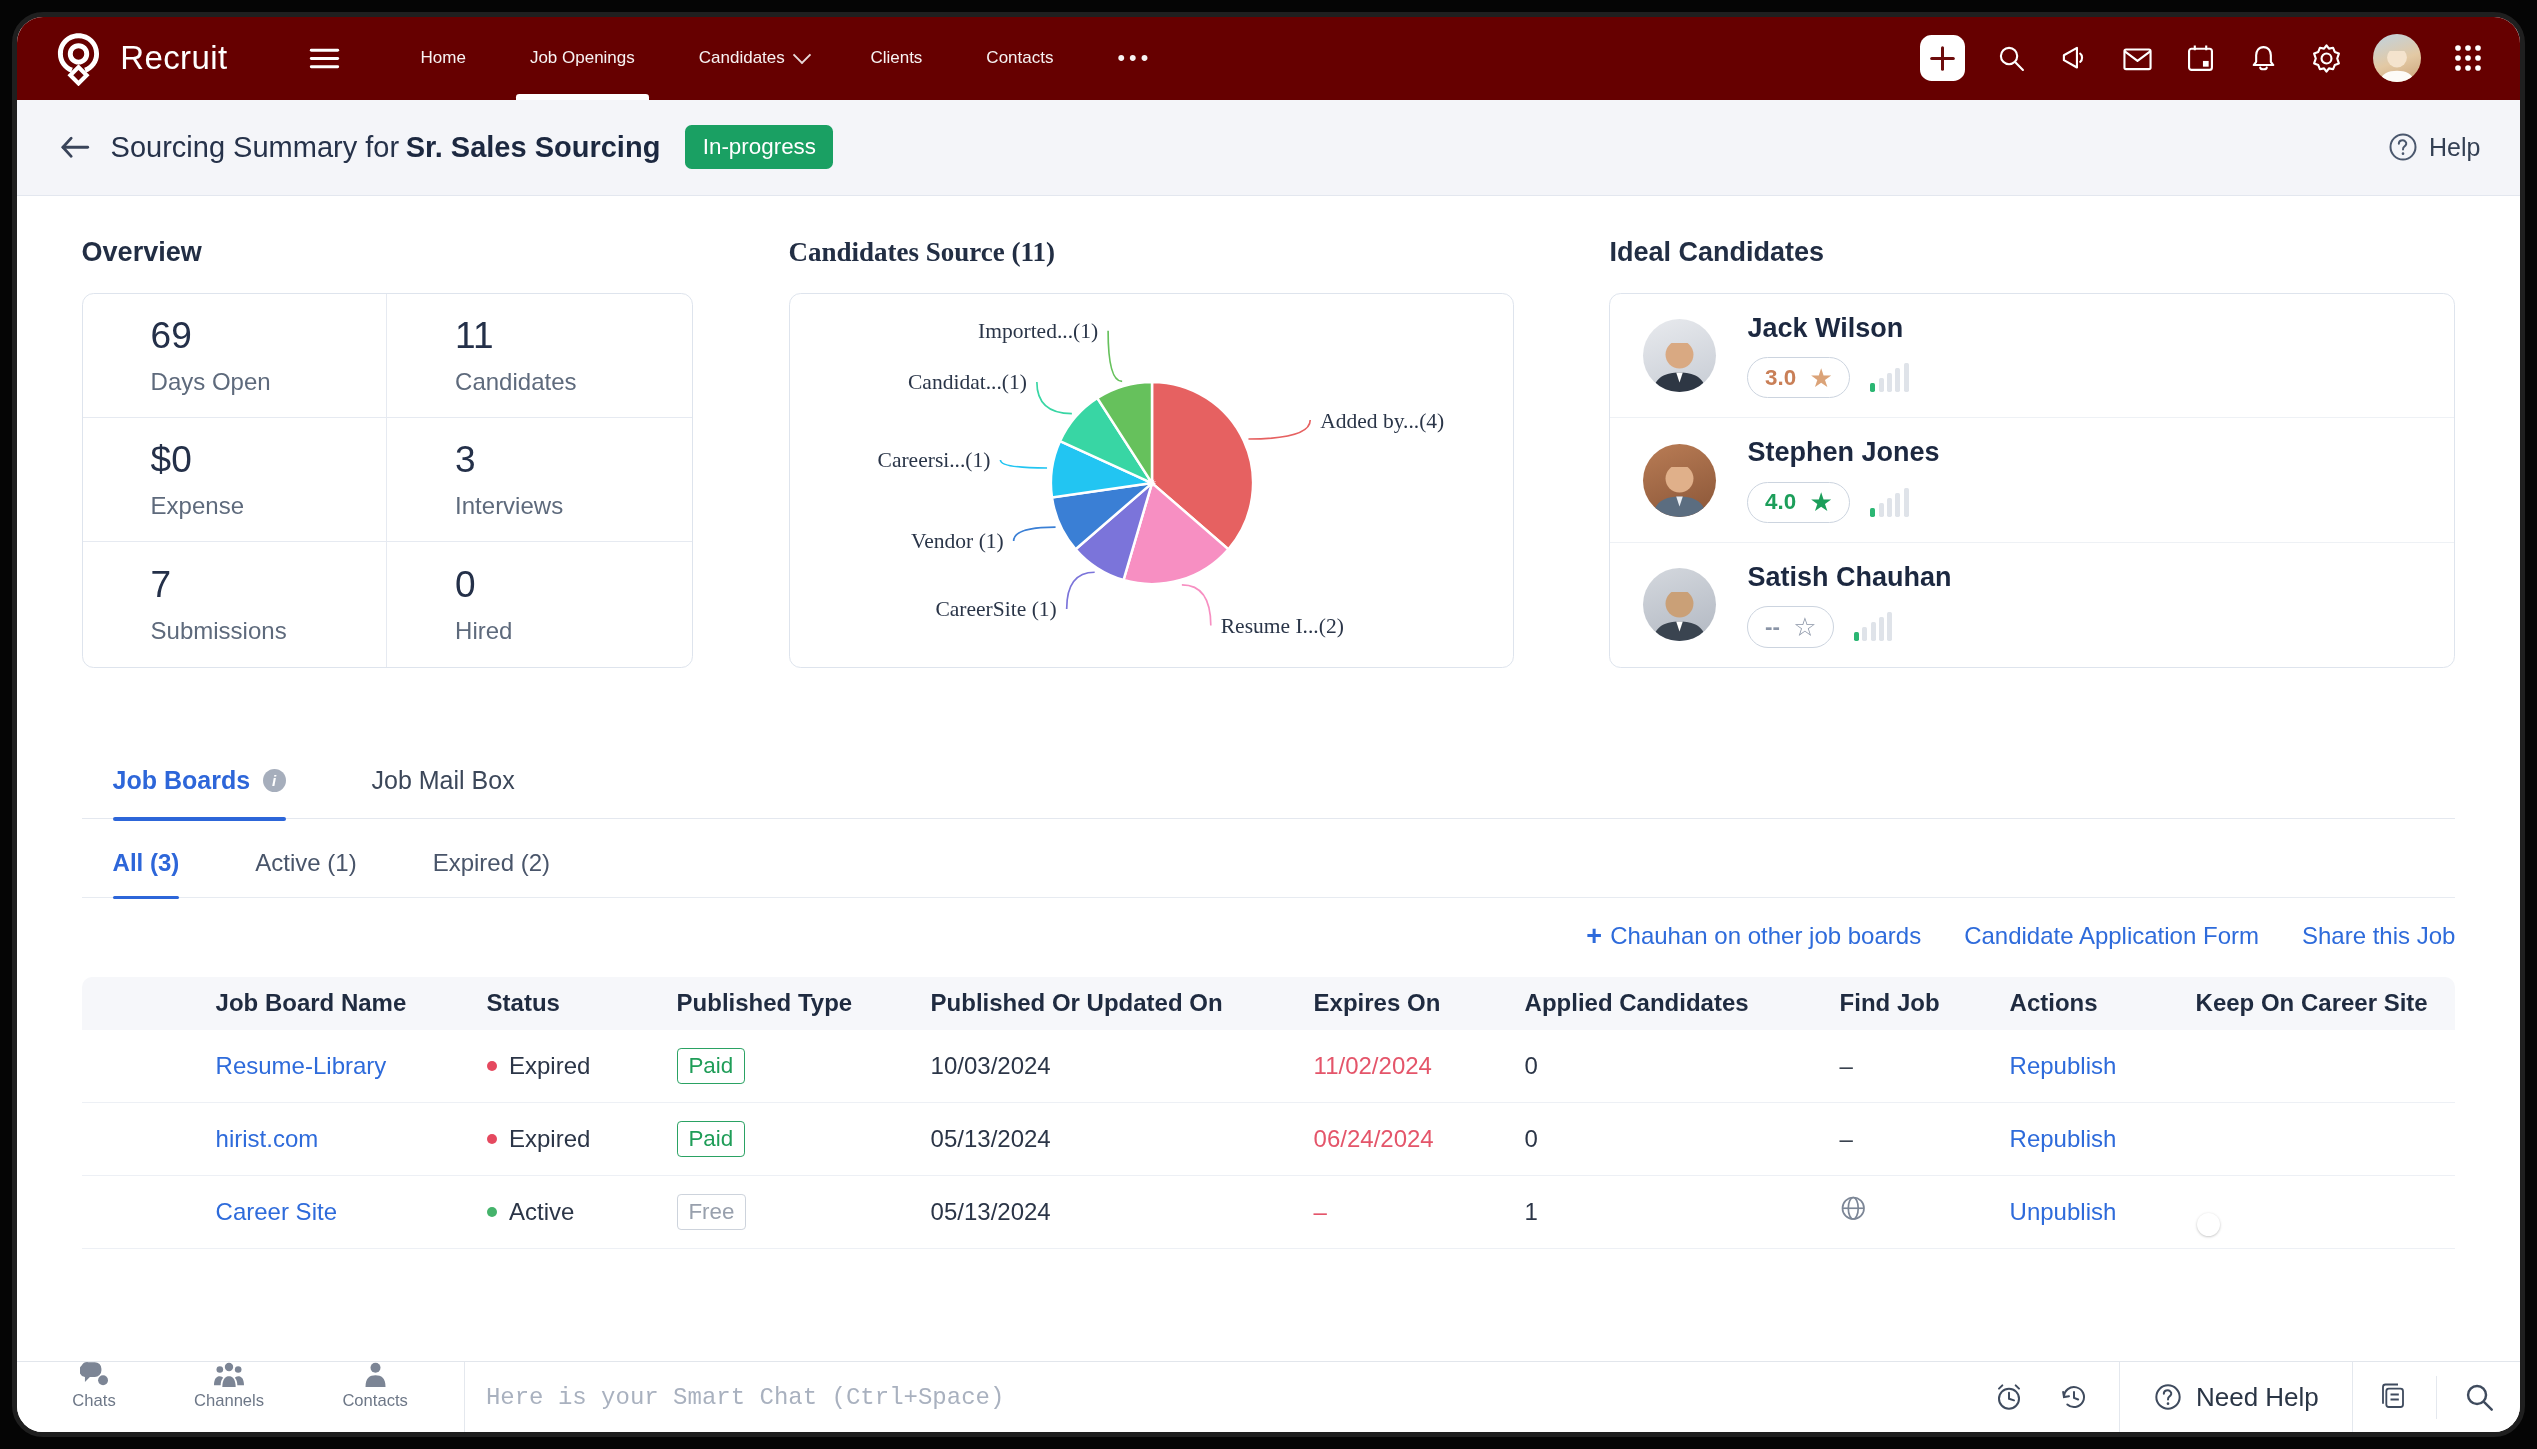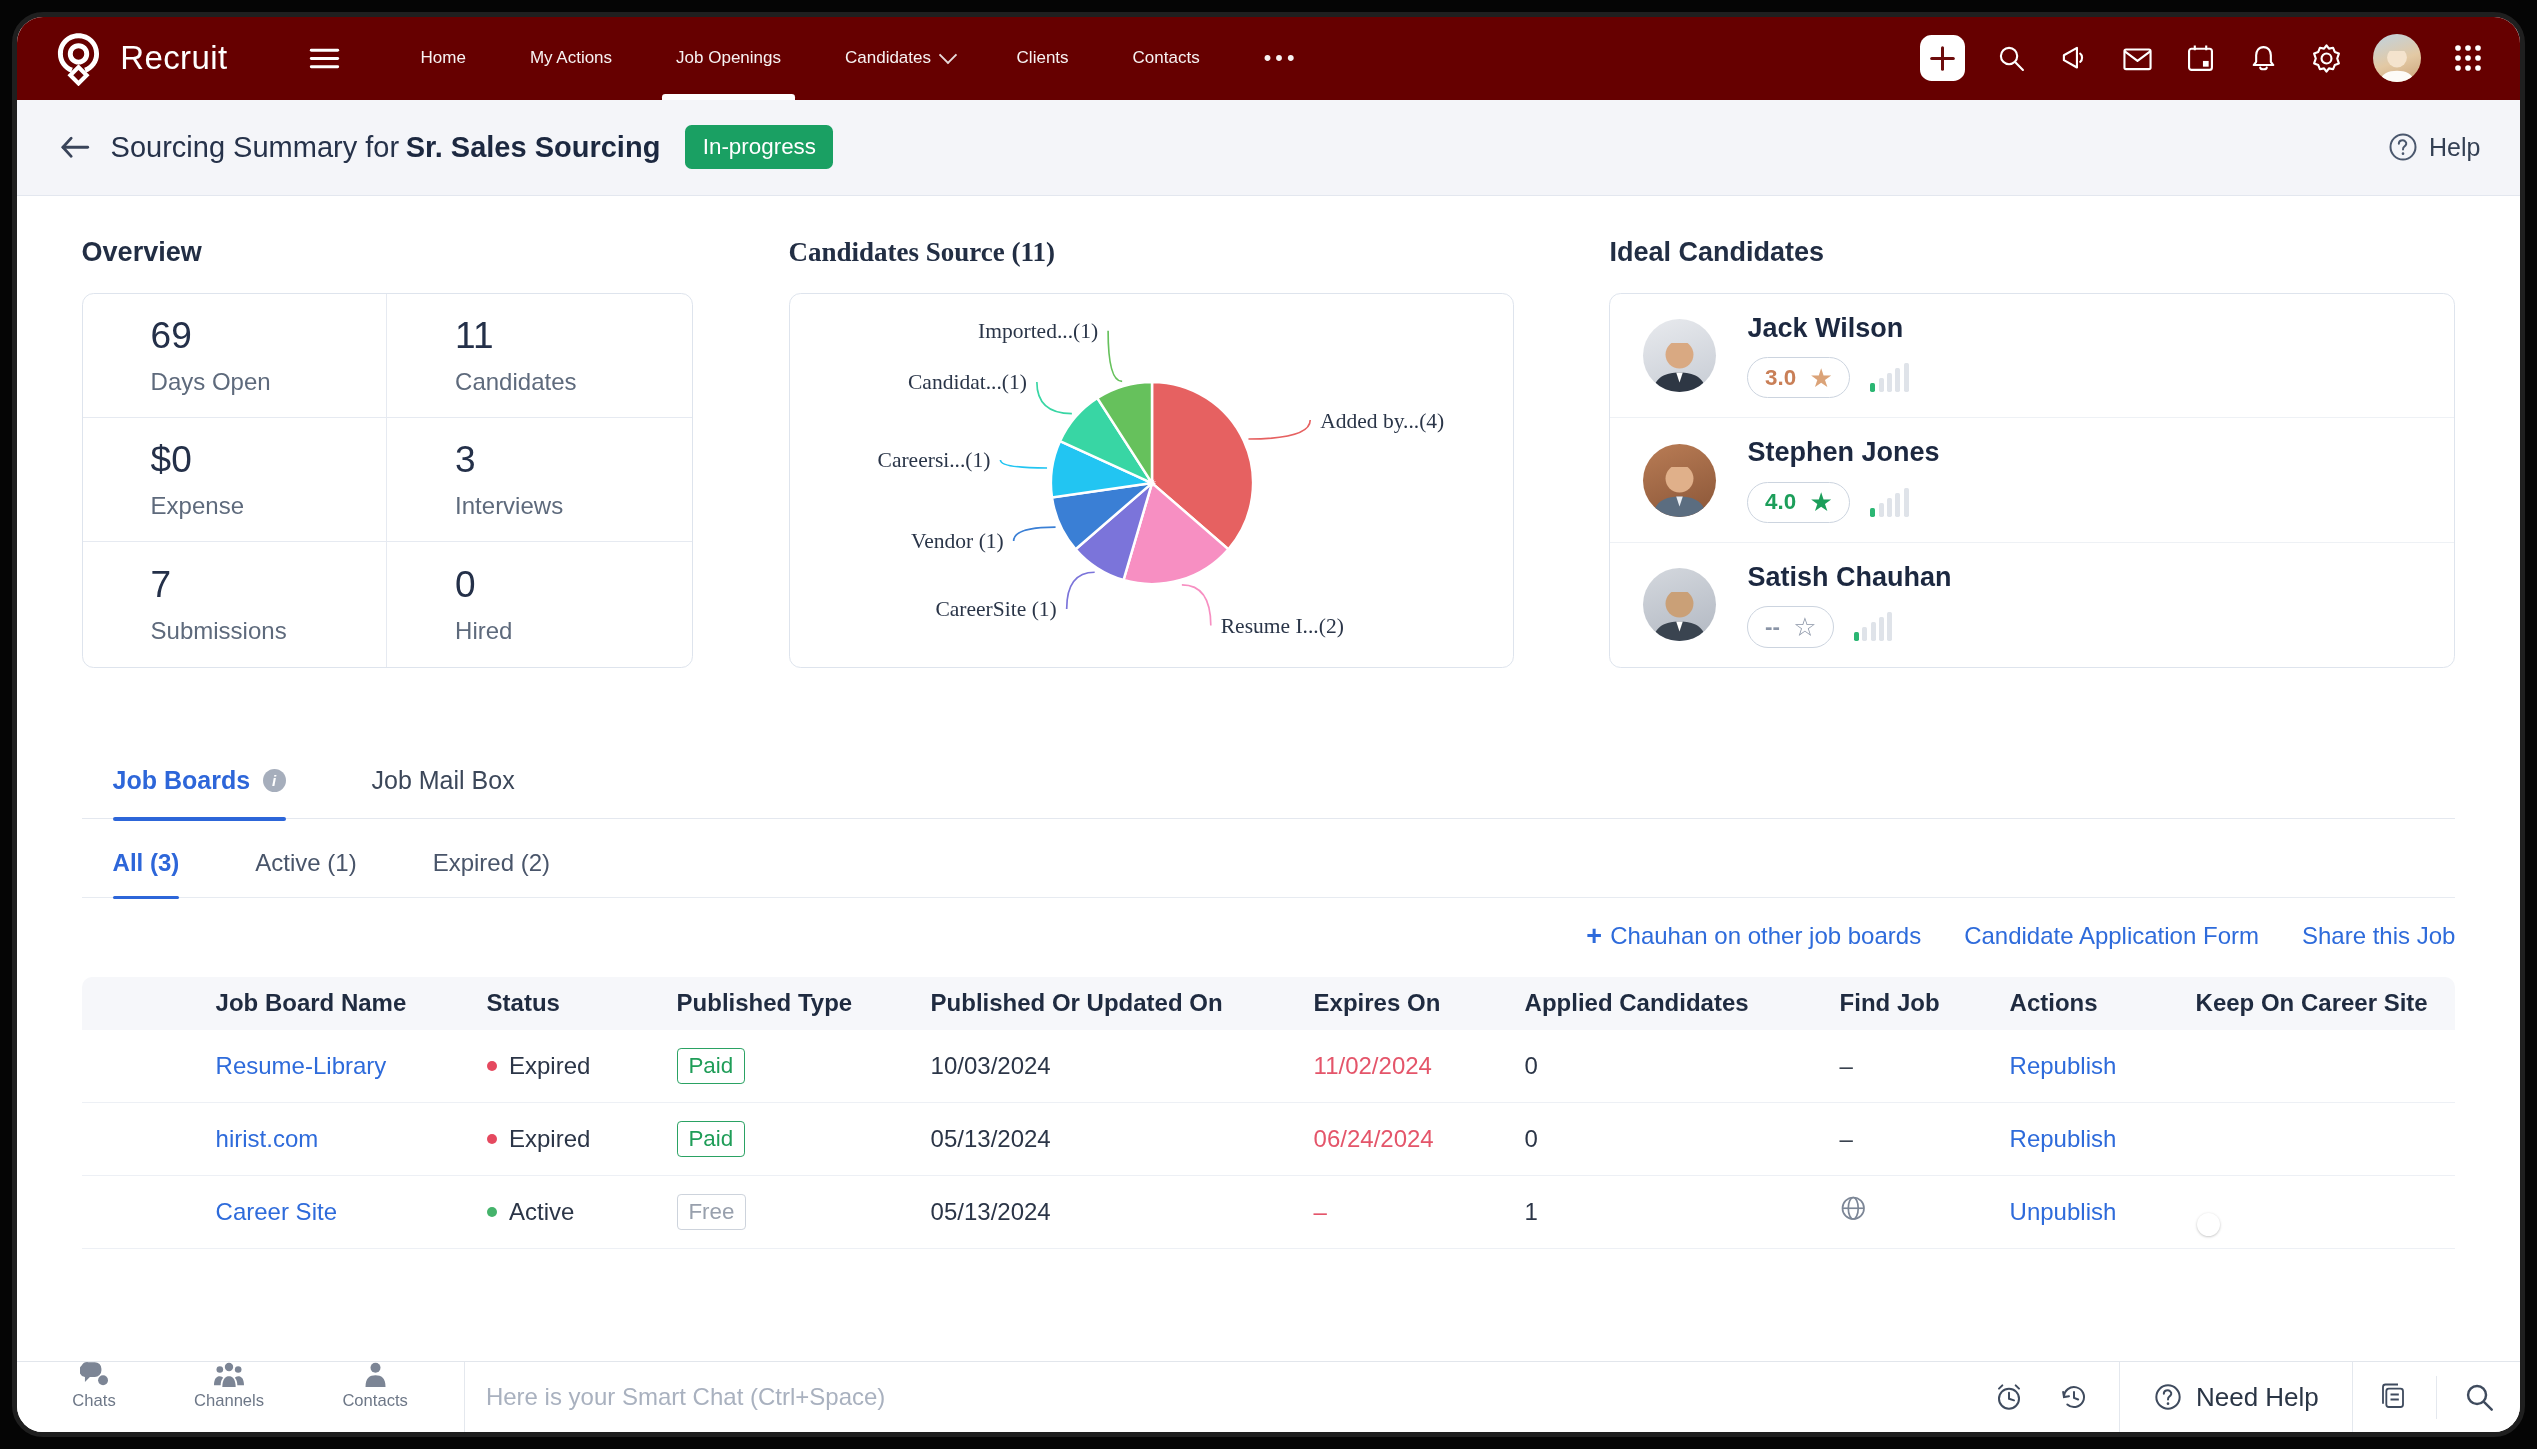--- a/index.html
+++ b/index.html
@@ -119,21 +119,21 @@
     background:#fff; box-shadow:0 0.8px 2.5px rgba(0,0,0,.25); }
 
   
   .footer { flex:0 0 71px; height:71px; border-top:0.8px solid #e2e6ec; background:#fff;
     display:flex; align-items:stretch; }
   .dock { display:flex; width:447px; justify-content:space-around; padding:0 16.6px; }
   .dock-item { display:flex; flex-direction:column; align-items:center; gap:3.3px; color:#7c8595; cursor:pointer; }
   .dock-item span { font-size:16.6px; color:#6d7787; }
   .v-div { width:0.8px; background:#e4e8ee; }
   .chat-input { flex:1; border:0; outline:0; font-size:24px; padding-left:21.5px; color:#3a4454;
-    font-family:Liberation Sans, sans-serif; background:transparent; }
+    font-family:Liberation Mono, monospace; background:transparent; }
   .chat-input::placeholder { color:#a9b1bf; }
   .foot-icons { display:flex; align-items:center; gap:35px; padding:0 30px; color:#3f4b5e; }
   .need-help { display:flex; align-items:center; gap:13.3px; padding:0 33px; color:#2a3545;
     font-size:26px; cursor:pointer; }
   .foot-ico { cursor:pointer; display:flex; align-items:center; }
 </style>
 </head>
 <body>
 
 <div class="window">
@@ -154,23 +154,20 @@
           <g stroke="#fff" stroke-width="3.5" stroke-linecap="round">
         <line x1="4" y1="5" x2="36" y2="5"></line>
             <line x1="4" y1="15" x2="36" y2="15"></line>
             <line x1="4" y1="25" x2="36" y2="25"></line>
           </g>
       </svg>
     </div>
     <div class="nav-menu">
       <div class="nav-item">
           <span>Home</span>
-        </div>
-      <div class="nav-item">
-          <span>My Actions</span>
         </div>
       <div class="nav-item active">
           <span>Job Openings</span>
         </div>
       <div class="nav-item">
           <span>Candidates</span>
           <i class="chev"></i>
         </div>
       <div class="nav-item">
           <span>Clients</span>

